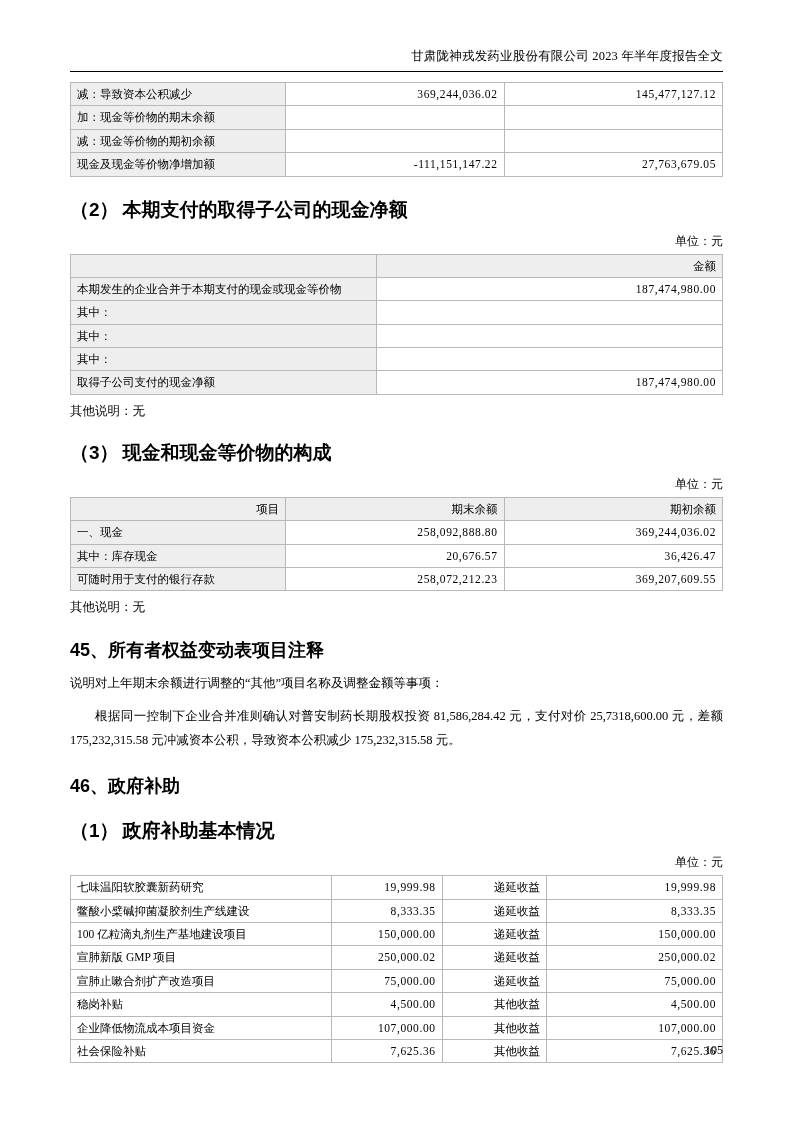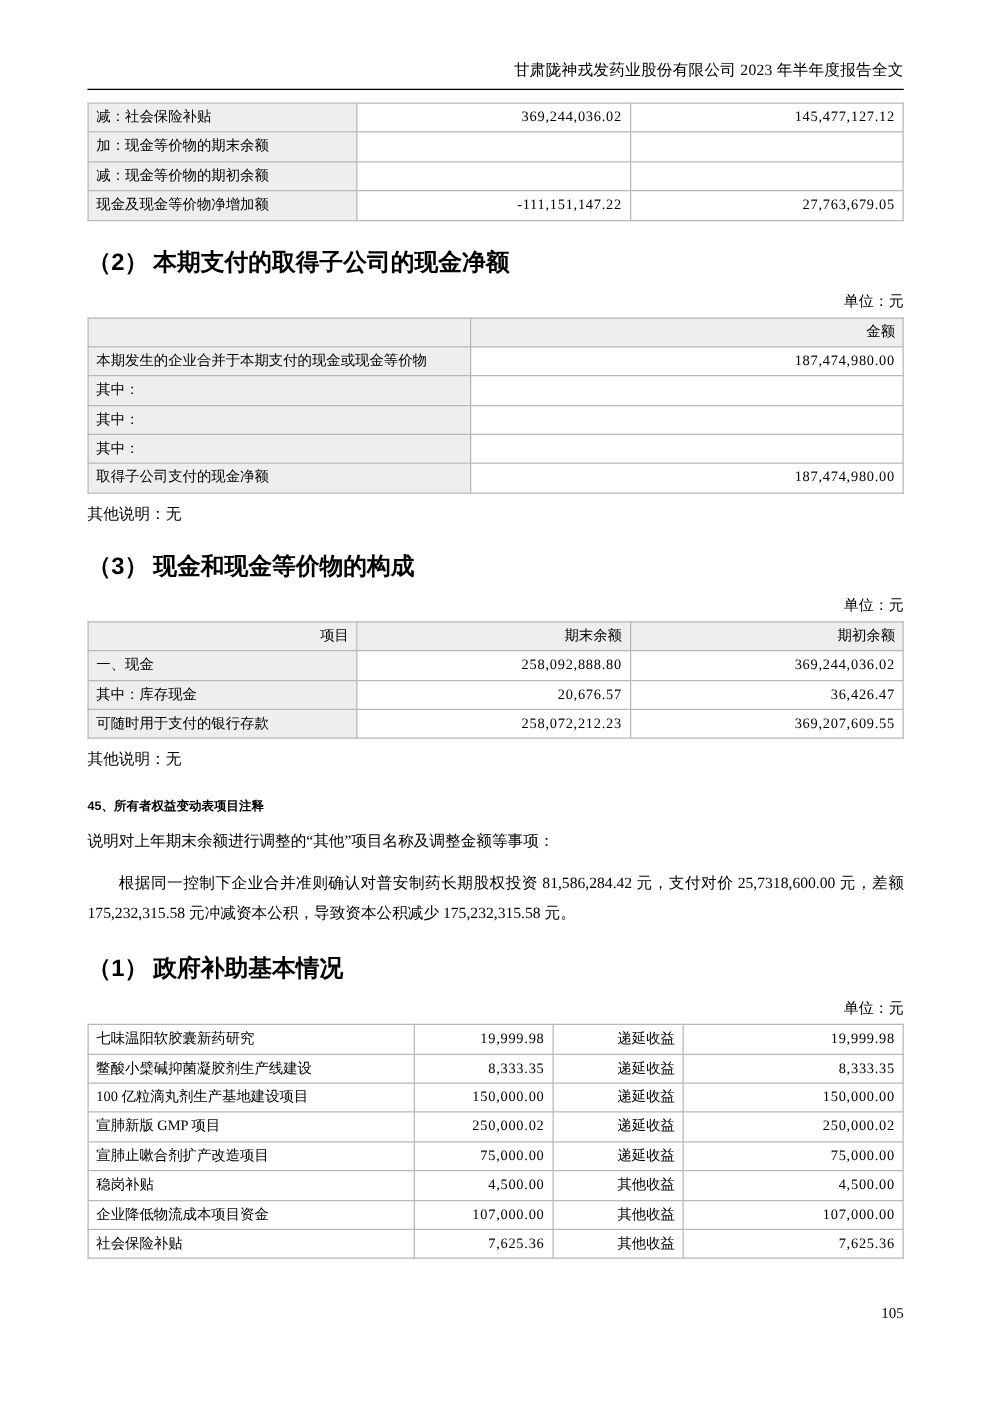--- a/index.html
+++ b/index.html
@@ -56,21 +56,21 @@
   .indent1 { padding-left: 10px; }
   .indent2 { padding-left: 26px; }
   .indent3 { padding-left: 42px; }
 
   .unit-line {
     text-align: right;
     font-size: 12px;
     margin: 6px 0 4px 0;
   }
   h3.sec {
-    font-size: 10px;
+    font-size: 18px;
     font-weight: bold;
     margin: 22px 0 10px 0;
     font-family: "Liberation Sans", sans-serif;
   }
   h4.subsec {
     font-size: 19px;
     font-weight: bold;
     margin: 20px 0 10px 0;
     font-family: "Liberation Sans", sans-serif;
   }
@@ -109,21 +109,21 @@
   <div class="header-rule"></div>
 
   <table class="doc">
     <colgroup>
       <col style="width:33%">
         <col style="width:33.5%">
         <col style="width:33.5%">
     </colgroup>
     <tbody>
       <tr>
-        <td class="cellgray indent2">减：社会保险补贴</td>
+        <td class="cellgray indent2">减：导致资本公积减少</td>
         <td class="num">369,244,036.02</td>
         <td class="num">145,477,127.12</td>
       </tr>
       <tr>
         <td class="cellgray indent2">加：现金等价物的期末余额</td>
         <td class="num"></td>
         <td class="num"></td>
       </tr>
       <tr>
         <td class="cellgray indent2">减：现金等价物的期初余额</td>
@@ -212,20 +212,21 @@
       </tr>
     </tbody>
   </table>
 
   <p class="note">其他说明：无</p>
 
   <h3 class="sec">45、所有者权益变动表项目注释</h3>
   <p class="plain">说明对上年期末余额进行调整的“其他”项目名称及调整金额等事项：</p>
   <p class="para">根据同一控制下企业合并准则确认对普安制药长期股权投资 81,586,284.42 元，支付对价 25,7318,600.00 元，差额 175,232,315.58 元冲减资本公积，导致资本公积减少 175,232,315.58 元。</p>
 
+  <h3 class="sec">46、政府补助</h3>
   <h4 class="subsec">
     <span class="idx">（1）</span><span>政府补助基本情况</span>
   </h4>
   <div class="unit-line">单位：元</div>
 
   <table class="doc">
     <colgroup>
       <col style="width:40%">
         <col style="width:17%">
         <col style="width:16%">

